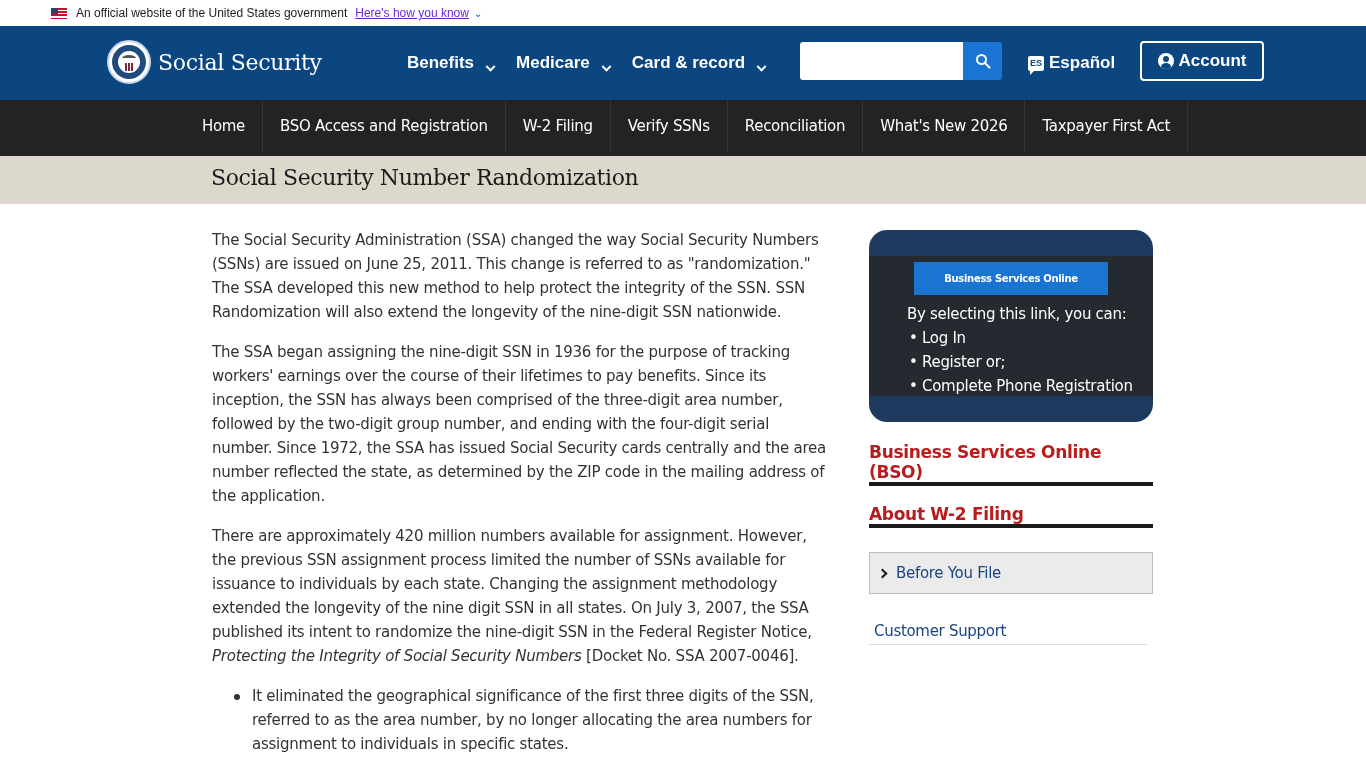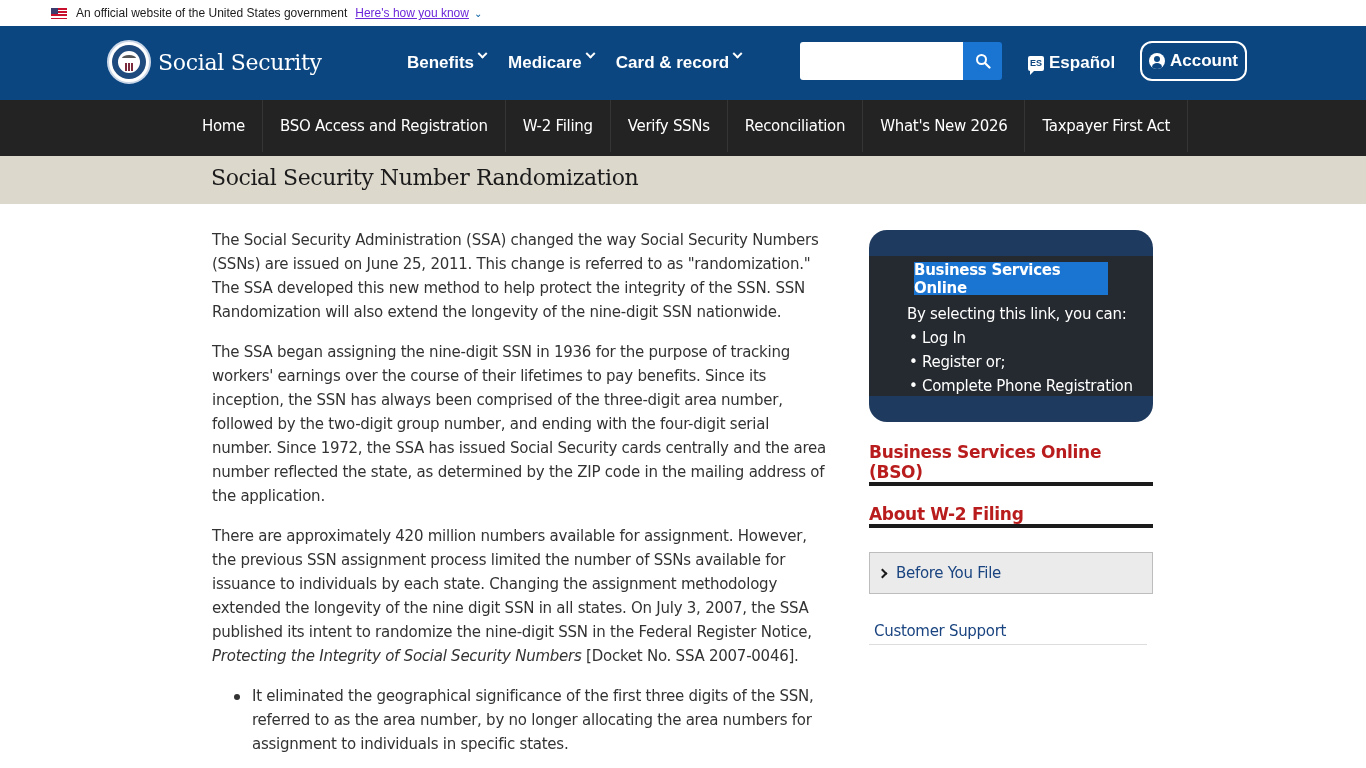--- a/index.html
+++ b/index.html
@@ -18,32 +18,32 @@
     .header { height: 74px; background: #0b4681; position: relative; }
     .logo { position: absolute; left: 107px; top: 14px; display: flex; align-items: center; }
     .seal { width: 44px; height: 44px; border-radius: 50%; background: #ffffff; border: 2px solid #c9d6e8; position: relative; overflow: hidden; }
     .seal .ring { position: absolute; inset: 3px; border-radius: 50%; background: #1f4a7d; }
     .seal .inner { position: absolute; inset: 9px; border-radius: 50%; background: #ffffff; }
     .seal .eagle { position: absolute; left: 13px; top: 13px; width: 14px; height: 6px; border-top: 3px solid #555; border-radius: 50% 50% 0 0; }
     .seal .cols { position: absolute; left: 16px; top: 21px; width: 9px; height: 8px; background: repeating-linear-gradient(90deg, #7a2a3a 0 2px, #ffffff 2px 3px); }
     .logo-text { font-family: "DejaVu Serif", "Liberation Serif", serif; color: #ffffff; font-size: 22px; margin-left: 7px; letter-spacing: -0.3px; }
 
     .main-nav { position: absolute; left: 407px; top: 0; height: 74px; display: flex; align-items: center; }
-    .main-nav .nav-item { color: #ffffff; font-weight: bold; font-size: 17px; margin-right: 22px; display: flex; align-items: flex-start; font-family: "Liberation Sans", sans-serif; cursor: pointer; }
+    .main-nav .nav-item { color: #ffffff; font-weight: bold; font-size: 17px; margin-right: 22px; display: flex; align-items: flex-end; font-family: "Liberation Sans", sans-serif; cursor: pointer; gap: 8px; }
     .main-nav .nav-item .chevron { margin-left: 5px; width: 7px; height: 7px; border-right: 2px solid #fff; border-bottom: 2px solid #fff; transform: rotate(45deg) translate(-2px, -2px); }
 
     .search-wrap { position: absolute; left: 800px; top: 16px; display: flex; }
     .search-input { width: 163px; height: 38px; border: none; border-radius: 3px 0 0 3px; background: #ffffff; padding: 0 8px; font-size: 14px; }
     .search-btn { width: 39px; height: 38px; background: #1a75d2; border-radius: 0 3px 3px 0; display: flex; align-items: center; justify-content: center; cursor: pointer; }
 
     .espanol { position: absolute; left: 1028px; top: 0; height: 74px; display: flex; align-items: center; color: #ffffff; font-weight: bold; font-size: 17px; font-family: "Liberation Sans", sans-serif; cursor: pointer; }
     .es-badge { background: #ffffff; color: #0b4681; font-size: 9px; font-weight: bold; padding: 2px 2px; border-radius: 2px; margin-right: 5px; position: relative; line-height: 11px; }
     .es-badge::after { content: ""; position: absolute; left: 2px; bottom: -4px; border-left: 4px solid #ffffff; border-bottom: 4px solid transparent; }
 
-    .account-btn { position: absolute; left: 1140px; top: 15px; width: 107px; height: 40px; border: 2px solid #ffffff; border-radius: 12px; color: #ffffff; font-weight: bold; font-size: 17px; display: flex; align-items: center; justify-content: center; font-family: "Liberation Sans", sans-serif; cursor: pointer; }
+    .account-btn { position: absolute; left: 1140px; top: 15px; width: 124px; height: 40px; border: 2px solid #ffffff; border-radius: 4px; color: #ffffff; font-weight: bold; font-size: 17px; display: flex; align-items: center; justify-content: center; font-family: "Liberation Sans", sans-serif; cursor: pointer; }
     .account-btn .user-icon { width: 16px; height: 16px; border-radius: 50%; background: #ffffff; margin-right: 5px; position: relative; overflow: hidden; }
     .account-btn .user-icon::before { content: ""; position: absolute; left: 5px; top: 3px; width: 6px; height: 6px; border-radius: 50%; background: #0b4681; }
     .account-btn .user-icon::after { content: ""; position: absolute; left: 3px; top: 10px; width: 10px; height: 8px; border-radius: 50%; background: #0b4681; }
 
     
     .subnav { height: 56px; background: #232323; display: flex; justify-content: center; }
     .subnav-inner { display: flex; height: 52px; margin-left: 6px; }
     .subnav-item { color: #ffffff; font-size: 15px; padding: 0 17px; display: flex; align-items: center; border-right: 1px solid #353535; cursor: pointer; font-family: "DejaVu Sans", sans-serif; letter-spacing: -0.3px; }
     .subnav-item:first-child { padding-left: 18px; }
 
@@ -55,21 +55,21 @@
     .content { position: absolute; left: 212px; top: 228px; width: 620px; font-size: 15px; line-height: 24px; color: #333333; letter-spacing: -0.25px; }
     .content p { margin-bottom: 16px; }
     .content ul { margin-left: 40px; list-style: none; }
     .content li { position: relative; }
     .content li::before { content: ""; position: absolute; left: -18px; top: 10px; width: 6px; height: 6px; border-radius: 50%; background: #333; }
 
     
     .sidebar { position: absolute; left: 869px; top: 230px; width: 284px; }
     .bso-card { width: 284px; height: 192px; border-radius: 18px; background: #1f3a5f; overflow: hidden; position: relative; }
     .bso-card .card-body { position: absolute; left: 0; right: 0; top: 26px; bottom: 26px; background: #252a30; }
-    .bso-btn { position: absolute; left: 45px; top: 32px; width: 194px; height: 33px; background: #1a75d2; color: #ffffff; font-weight: bold; font-size: 15px; display: flex; align-items: center; justify-content: center; cursor: pointer; letter-spacing: -0.3px; }
+    .bso-btn { position: absolute; left: 45px; top: 32px; width: 194px; height: 33px; background: #1a75d2; color: #ffffff; font-weight: bold; font-size: 10px; display: flex; align-items: center; justify-content: center; cursor: pointer; letter-spacing: -0.3px; }
     .bso-card .card-text { position: absolute; left: 38px; top: 72px; color: #ffffff; font-size: 15px; line-height: 24px; letter-spacing: -0.3px; }
     .bso-card .card-text .bullet { padding-left: 2px; }
 
     .side-heading { font-weight: bold; font-size: 17px; color: #b91c1c; border-bottom: 4px solid #1b1b1b; letter-spacing: -0.3px; }
     .side-h1 { margin-top: 20px; }
     .hours { margin-top: 20px; font-size: 15px; line-height: 24px; color: #333; letter-spacing: -0.3px; }
     .hours .hours-link { color: #333; text-decoration: underline; cursor: pointer; }
     .side-h2 { margin-top: 18px; }
 
     .accordion { margin-top: 24px; height: 42px; background: #ebebeb; border: 1px solid #bdbdbd; display: flex; align-items: center; padding-left: 9px; cursor: pointer; }

